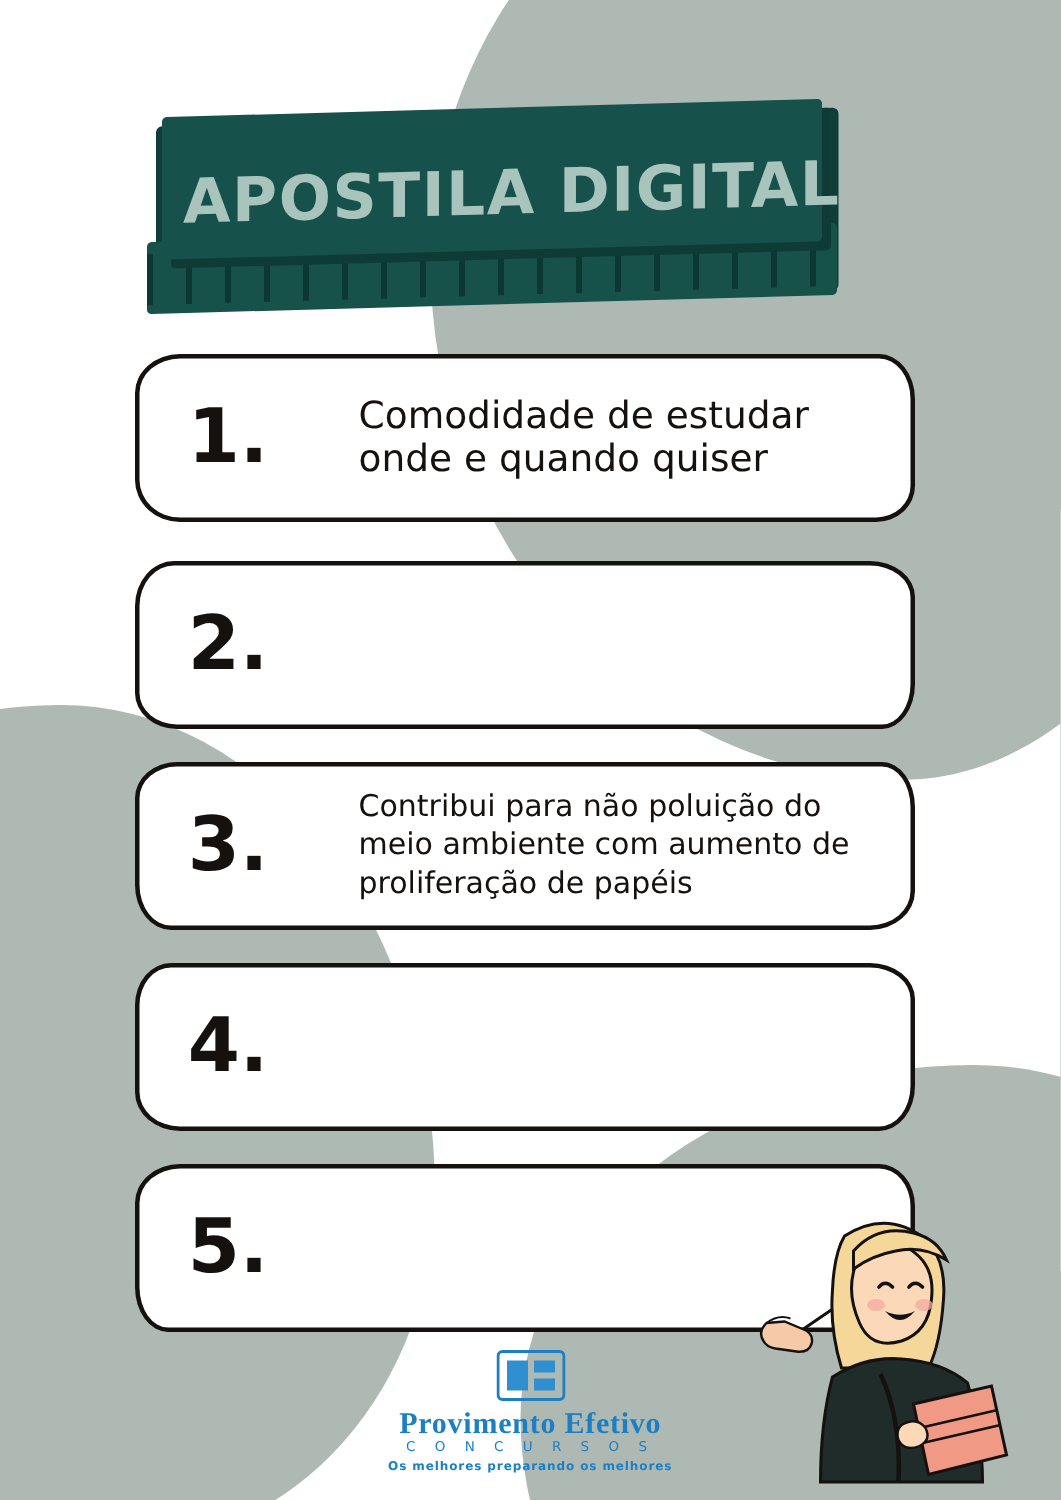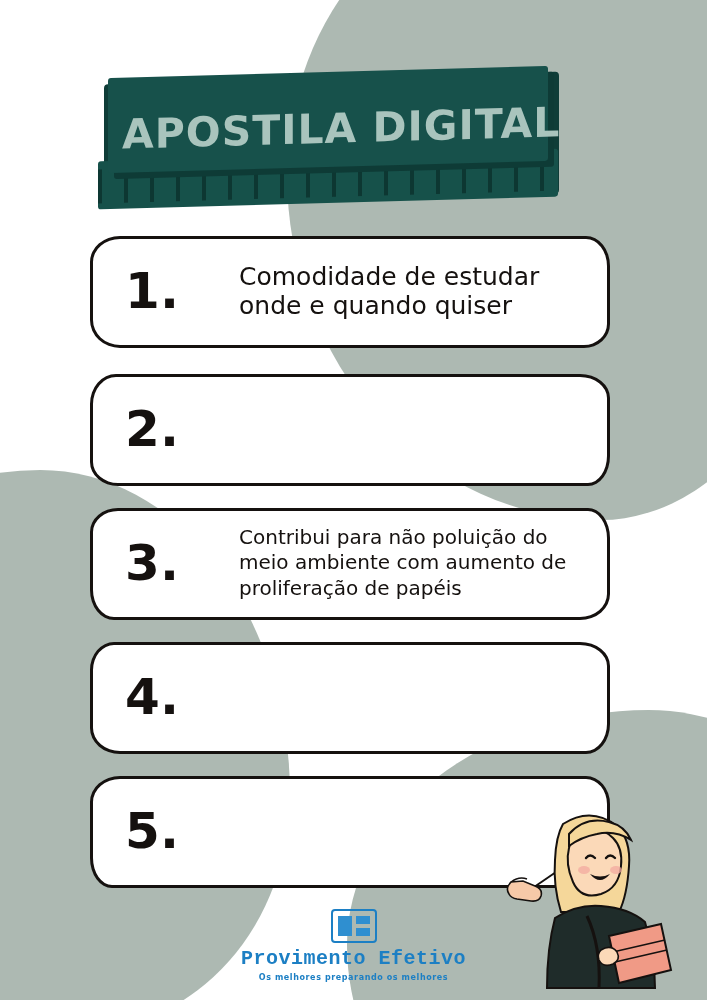--- a/index.html
+++ b/index.html
@@ -175,21 +175,21 @@
     width: 46px;
     height: 34px;
     margin: 0 auto 4px auto;
     display: block;
   }
   .logo-name {
     color: #1c7fc4;
     font-size: 20px;
     font-weight: bold;
     letter-spacing: .5px;
-    font-family: Liberation Mono, monospace;
+    font-family: Liberation Serif, serif;
     text-align: center;
   }
   .logo-sub {
     color: #1c7fc4;
     font-size: 9px;
     letter-spacing: 5px;
     margin-top: -1px;
     font-family: "DejaVu Sans", sans-serif;
   }
   .logo-tag {
@@ -285,16 +285,17 @@
   </svg>
 
   <div class="logo-block">
     <svg class="logo-mark" viewBox="0 0 46 34">
       <rect x="1" y="1" width="44" height="32" rx="3" fill="none" stroke="#1c7fc4" stroke-width="2"></rect>
       <rect x="7" y="7" width="14" height="20" fill="#2f8fd0"></rect>
       <rect x="25" y="7" width="14" height="8" fill="#2f8fd0"></rect>
       <rect x="25" y="19" width="14" height="8" fill="#2f8fd0"></rect>
     </svg>
     <div class="logo-name">Provimento Efetivo</div>
+    <div class="logo-sub">C O N C U R S O S</div>
     <div class="logo-tag">Os melhores preparando os melhores</div>
   </div>
 
 </div>
 
 </body></html>

